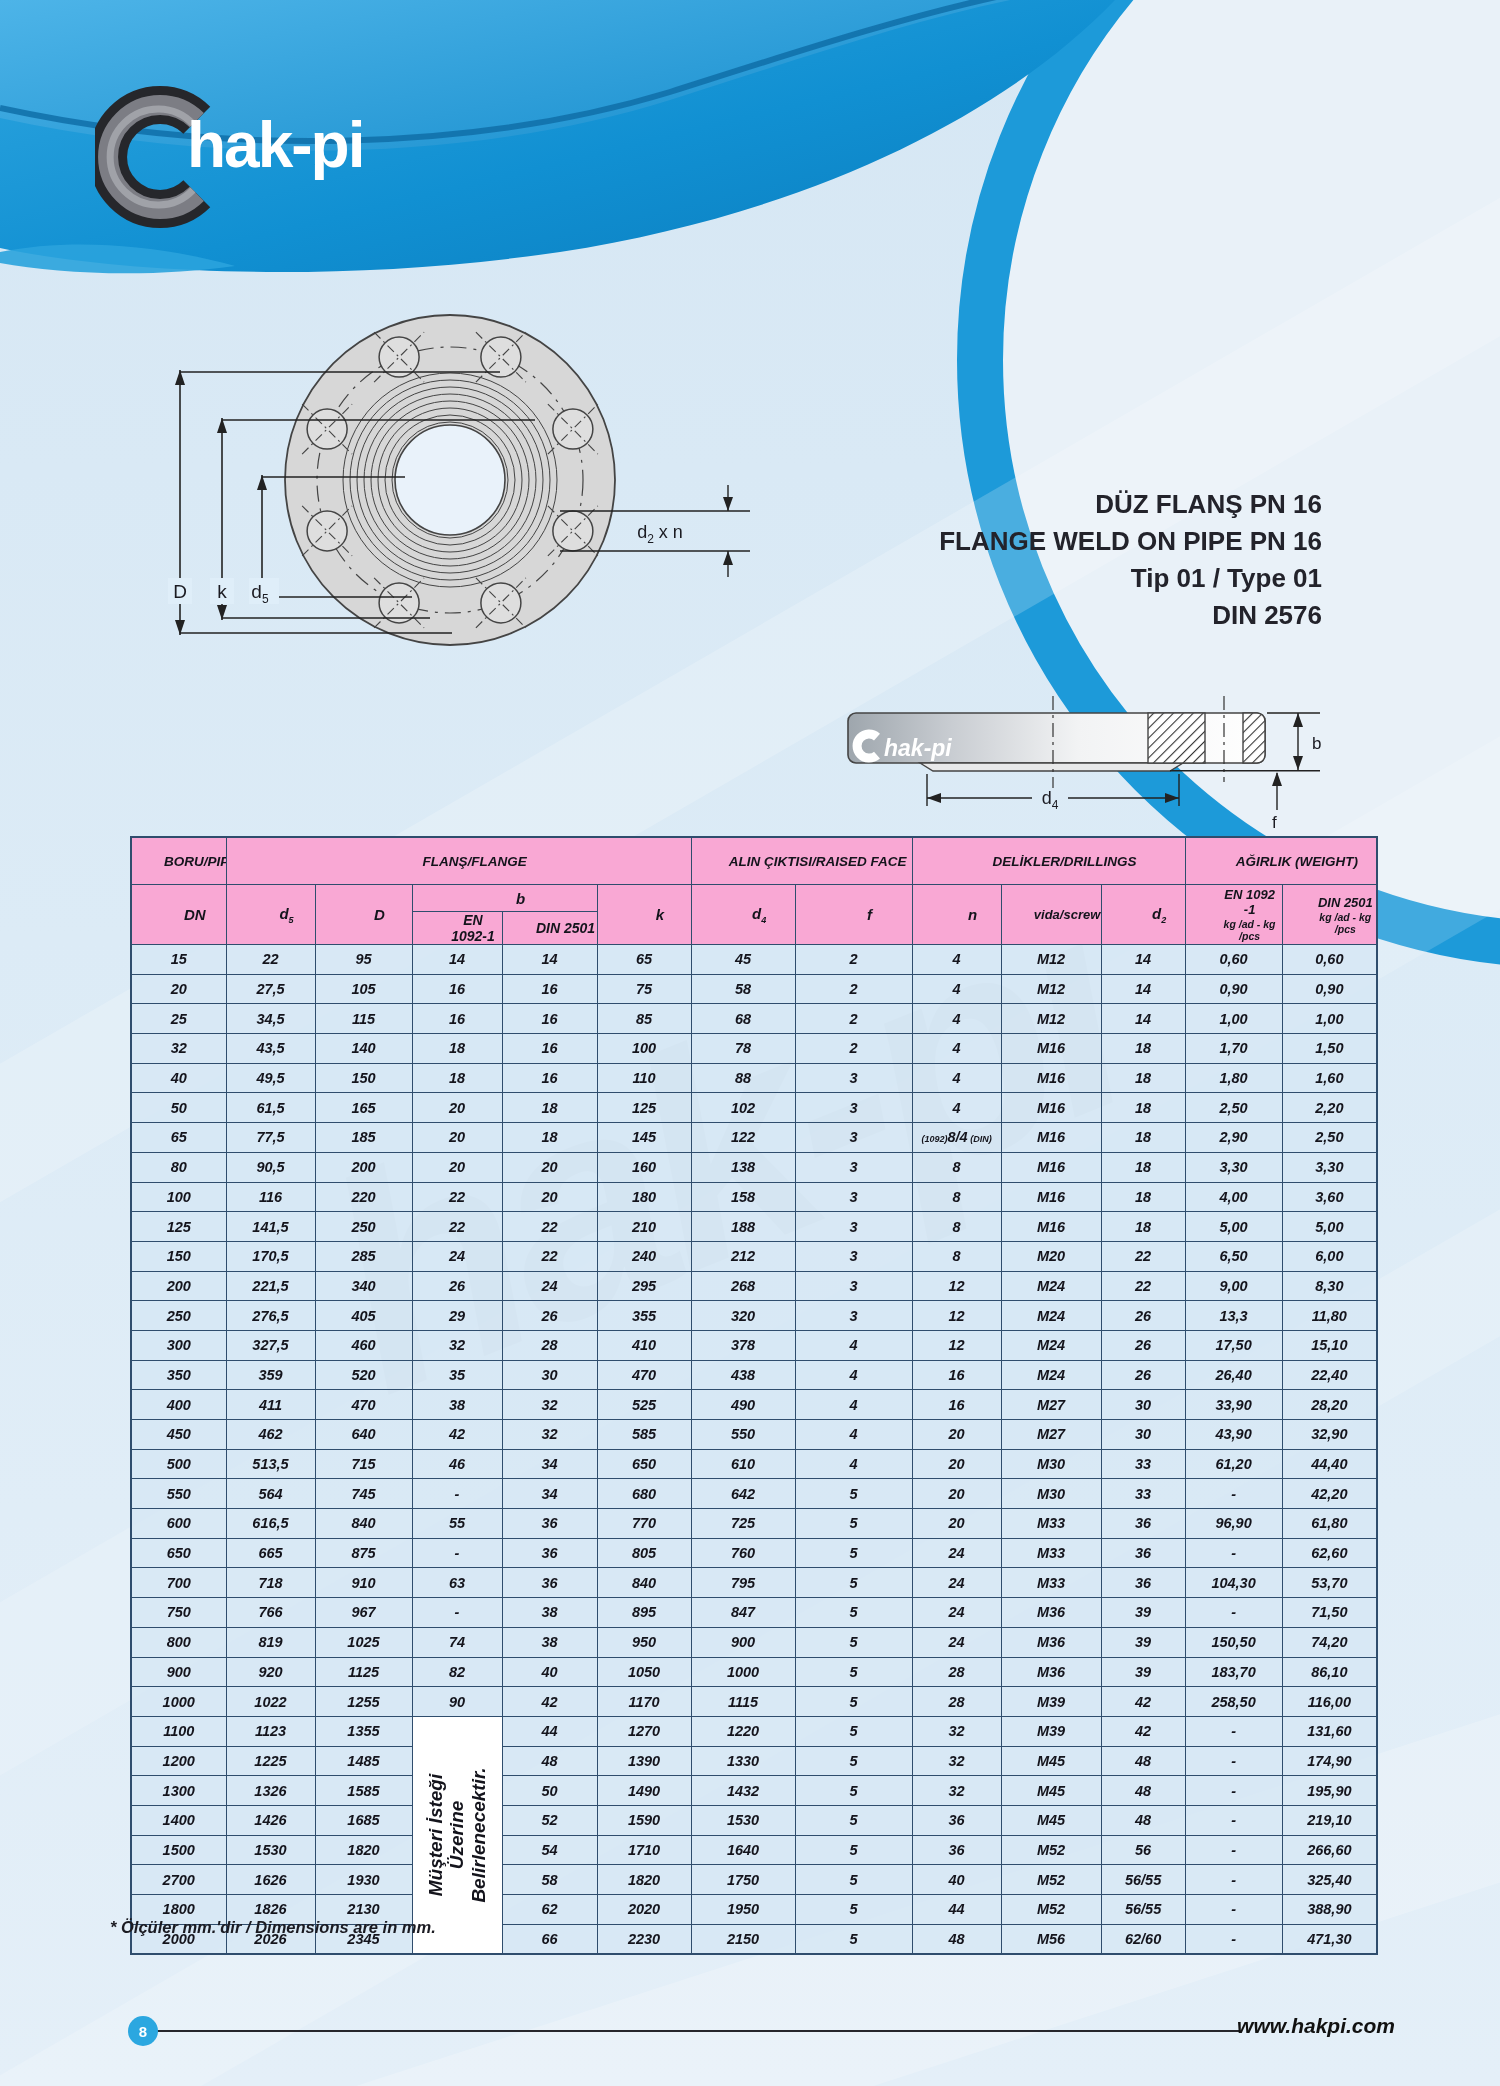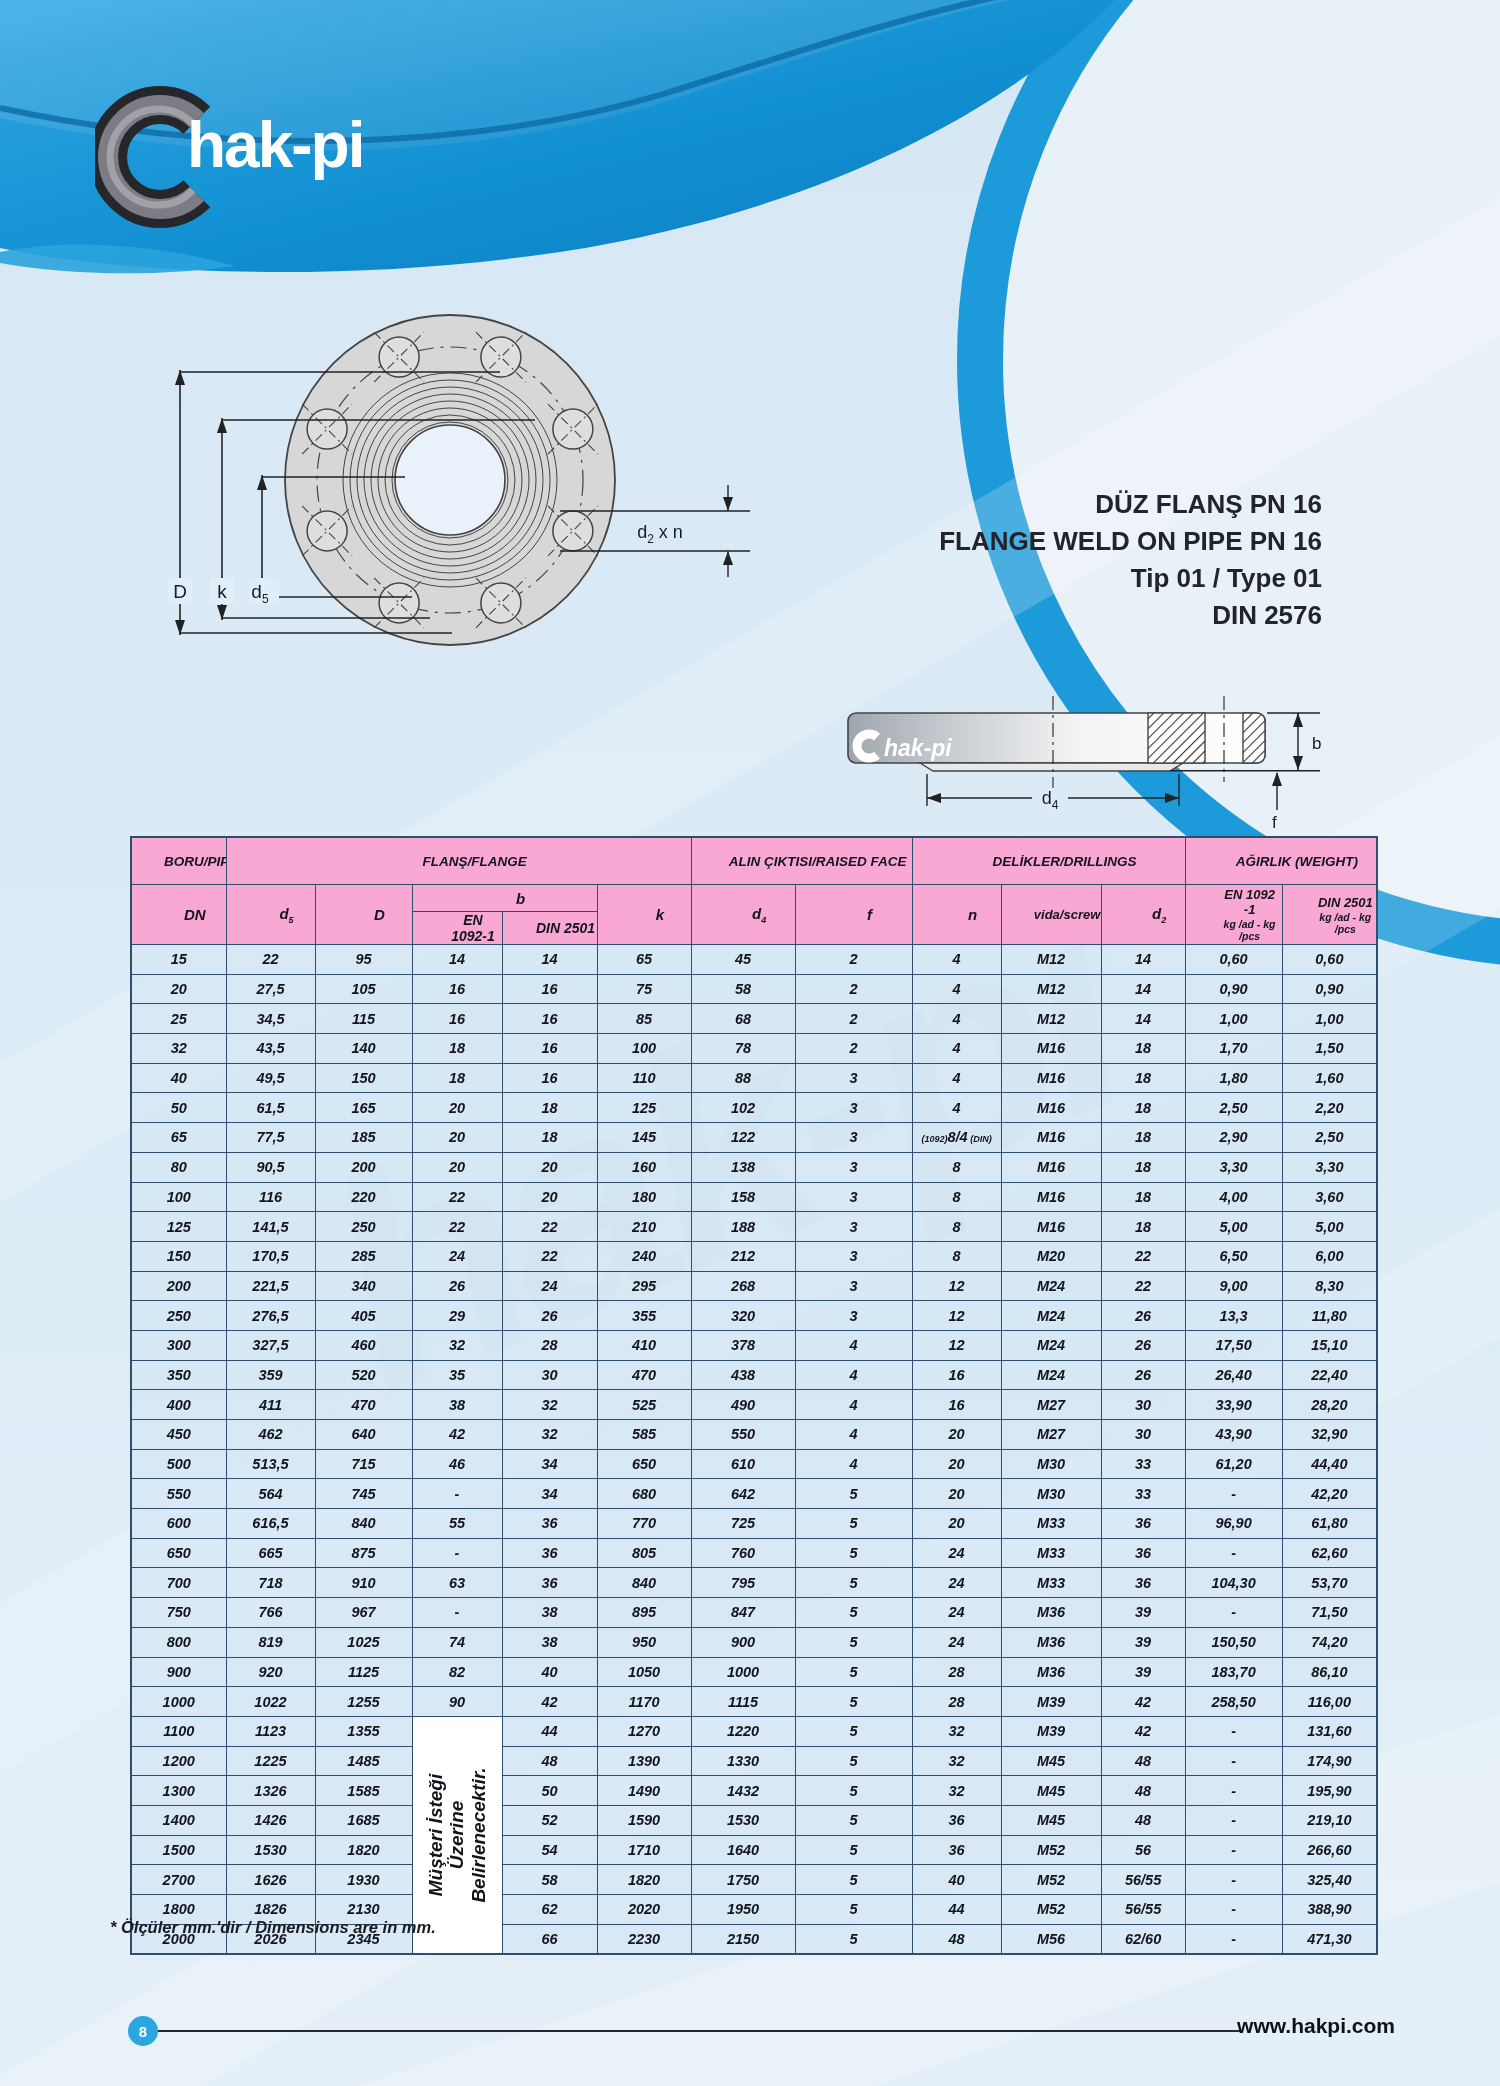--- a/index.html
+++ b/index.html
@@ -66,21 +66,21 @@
     font-size:16.5px;font-weight:700;font-style:italic;color:#1b1b22;
   }
   #footer-line{left:150px;top:2030px;width:1090px;height:2px;background:#26262c;z-index:2;}
   #page-badge{
     left:128px;top:2016px;width:30px;height:30px;border-radius:50%;
     background:#2ba7e0;color:#fff;display:flex;align-items:center;justify-content:center;
     font-size:15px;font-weight:700;z-index:3;
   }
   #site{
     right:105px;top:2014px;z-index:2;
-    font-size:21px;font-weight:700;color:#111;
+    font-size:21px;font-weight:700;font-style:italic;color:#111;
   }
 </style>
 </head>
 <body>
 
 <svg id="bg-art" class="abs" width="1500" height="2086" viewBox="0 0 1500 2086">
   <defs>
     <linearGradient id="blueA" x1="0" y1="0" x2="1" y2="1">
       <stop offset="0" stop-color="#4db4e8"></stop>
         <stop offset="1" stop-color="#0d86c8"></stop>

